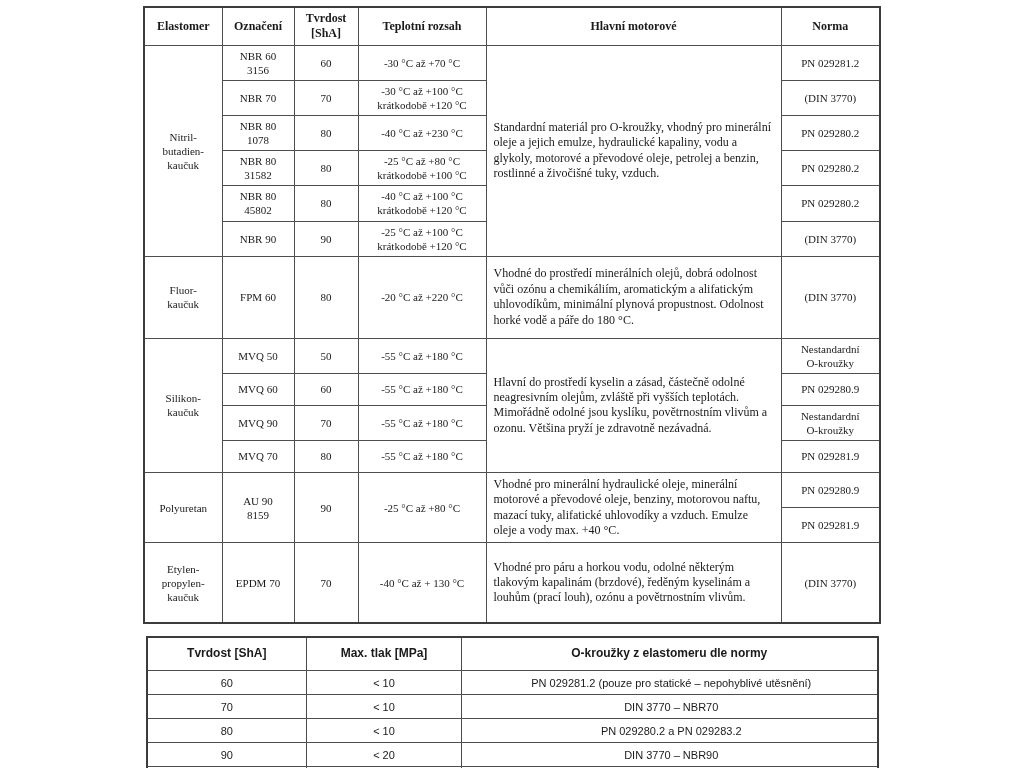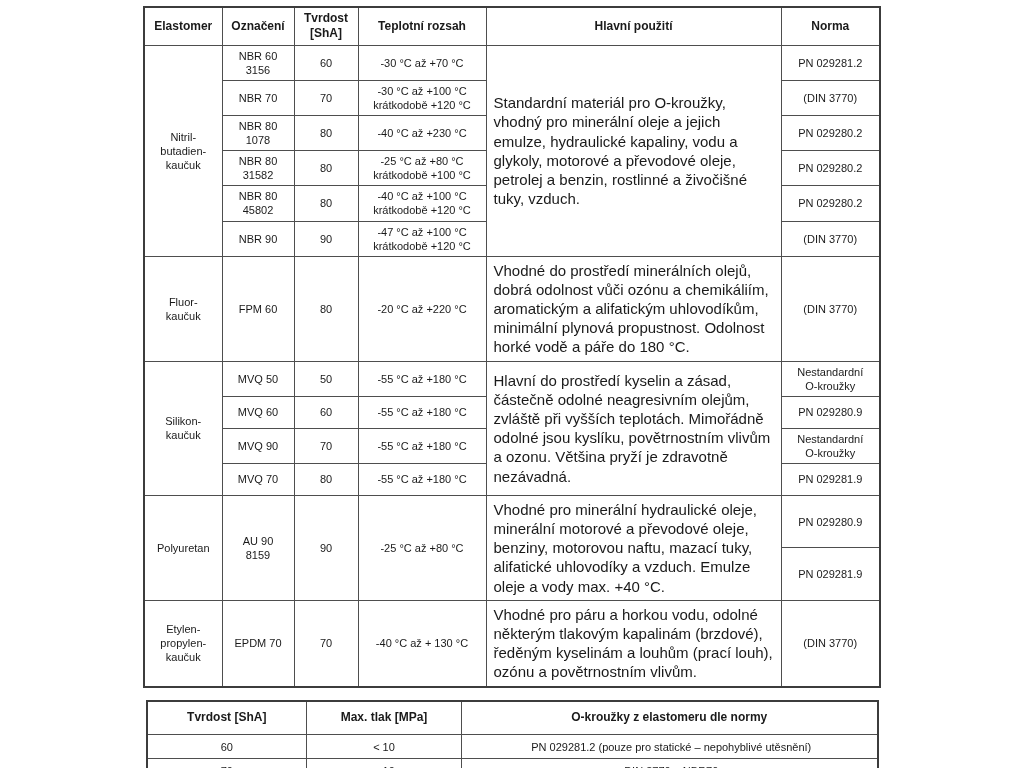--- a/index.html
+++ b/index.html
@@ -16,21 +16,21 @@
     height: 768px;
     overflow: hidden;
     box-sizing: border-box;
     padding-top: 6px;
   }
   table {
     border-collapse: collapse;
     table-layout: fixed;
     background: #fff;
   }
-  .t1 { width: 736px; margin: 0 auto; }
+  .t1 { width: 736px; margin: 0 auto; font-family: Liberation Serif, serif; }
   .t2 { width: 731px; margin: 12px auto 0 auto; }
   .t1, .t2 { border: 2px solid #3c3c3c; }
   th, td {
     border: 1px solid #4e4e4e;
     font-size: 11px;
     line-height: 1.28;
     text-align: center;
     vertical-align: middle;
     padding: 3px 4px;
     white-space: pre-line;
@@ -45,21 +45,21 @@
   }
   
   .r28 td { height: 28px; }
   .r82 td { height: 82px; }
   .r32 td { height: 32px; }
   .r72 td { height: 80px; }
   
   td.c-po {
     text-align: left;
     padding: 4px 7px;
-    font-size: 15px;
+    font-size: 12px;
   }
   
   .t2 td { height: 24px; }
   .t2 td.c-norm {
     text-align: center;
     padding-left: 8px;
   }
 </style>
 </head>
 <body>
@@ -75,21 +75,21 @@
         <col style="width:295px">
         <col style="width:99px">
     </colgroup>
     <thead>
       <tr>
         <th>Elastomer</th>
         <th>Označení</th>
         <th>Tvrdost
 [ShA]</th>
         <th>Teplotní rozsah</th>
-        <th>Hlavní použití</th>
+        <th>Hlavní motorové</th>
         <th>Norma</th>
       </tr>
     </thead>
     <tbody>
 
       <tr class="r28">
         <td rowspan="6" class="c-el">Nitril-
 butadien-
 kaučuk</td>
         <td>NBR 60
@@ -125,21 +125,21 @@
         <td>NBR 80
 45802</td>
         <td>80</td>
         <td>-40 °C až +100 °C
 krátkodobě +120 °C</td>
         <td>PN 029280.2</td>
       </tr>
       <tr class="r28">
         <td>NBR 90</td>
         <td>90</td>
-        <td>-47 °C až +100 °C
+        <td>-25 °C až +100 °C
 krátkodobě +120 °C</td>
         <td>(DIN 3770)</td>
       </tr>
 
       <tr class="r82">
         <td class="c-el">Fluor-
 kaučuk</td>
         <td>FPM 60</td>
         <td>80</td>
         <td>-20 °C až +220 °C</td>

